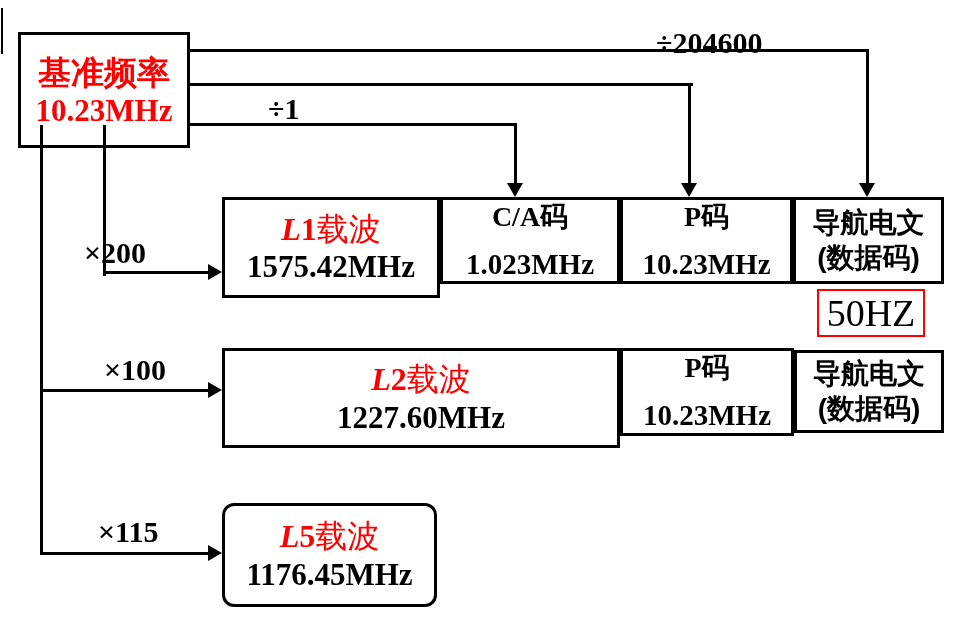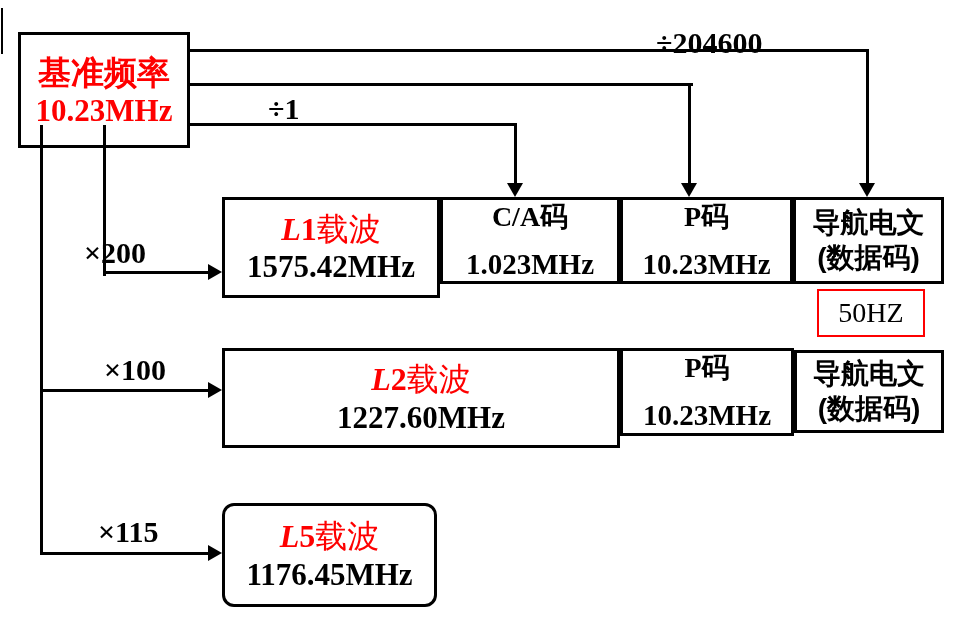--- a/index.html
+++ b/index.html
@@ -35,21 +35,21 @@
   .src-name{font-size:33px;font-weight:bold;line-height:1.25;}
   .src-freq{font-size:31px;line-height:1.15;}
   .carrier-title{font-size:32px;line-height:1.2;}
   .carrier-freq{font-size:31px;color:var(--ink);line-height:1.2;margin-top:0;}
   .code-name{font-size:28px;line-height:1.25;color:var(--ink);}
   .code-freq{font-size:29px;color:var(--ink);line-height:1.25;margin-top:12px;}
   .nav-line{font-size:28px;font-weight:bold;line-height:1.22;color:var(--ink);}
   .rate-box{
     position:absolute;border:2px solid var(--red);background:var(--bg);
     box-sizing:border-box;display:flex;align-items:center;justify-content:center;
-    font-family:"Liberation Serif",serif;font-weight:normal;font-size:28px;
+    font-family:"Liberation Serif",serif;font-weight:normal;font-size:38px;
     color:var(--ink);
   }
 </style>
 </head>
 <body>
 
 <div class="canvas">
 
   <div class="frag" style="left:1px;top:8px;width:2px;height:46px;"></div>
 

